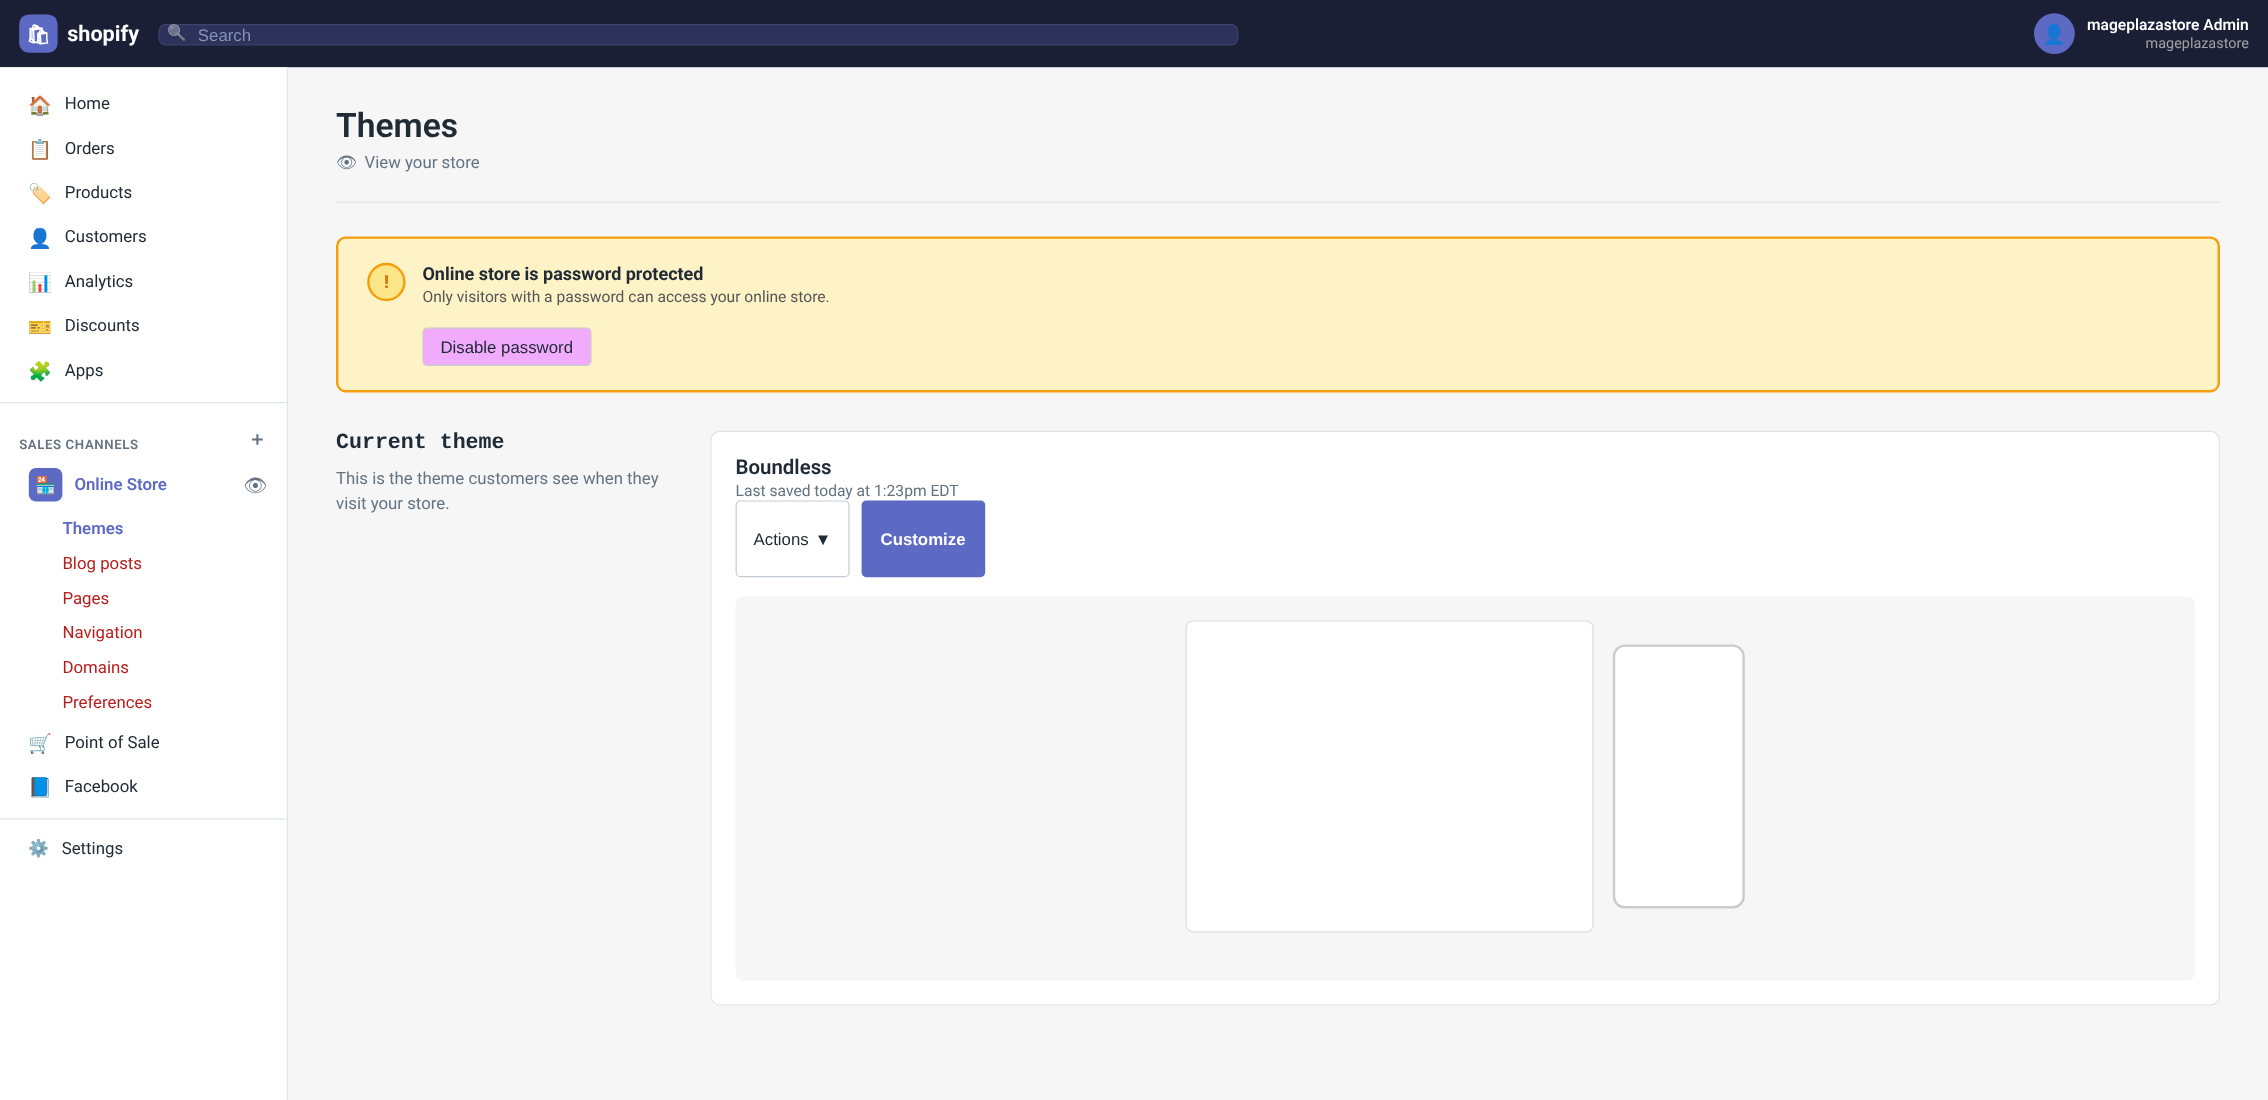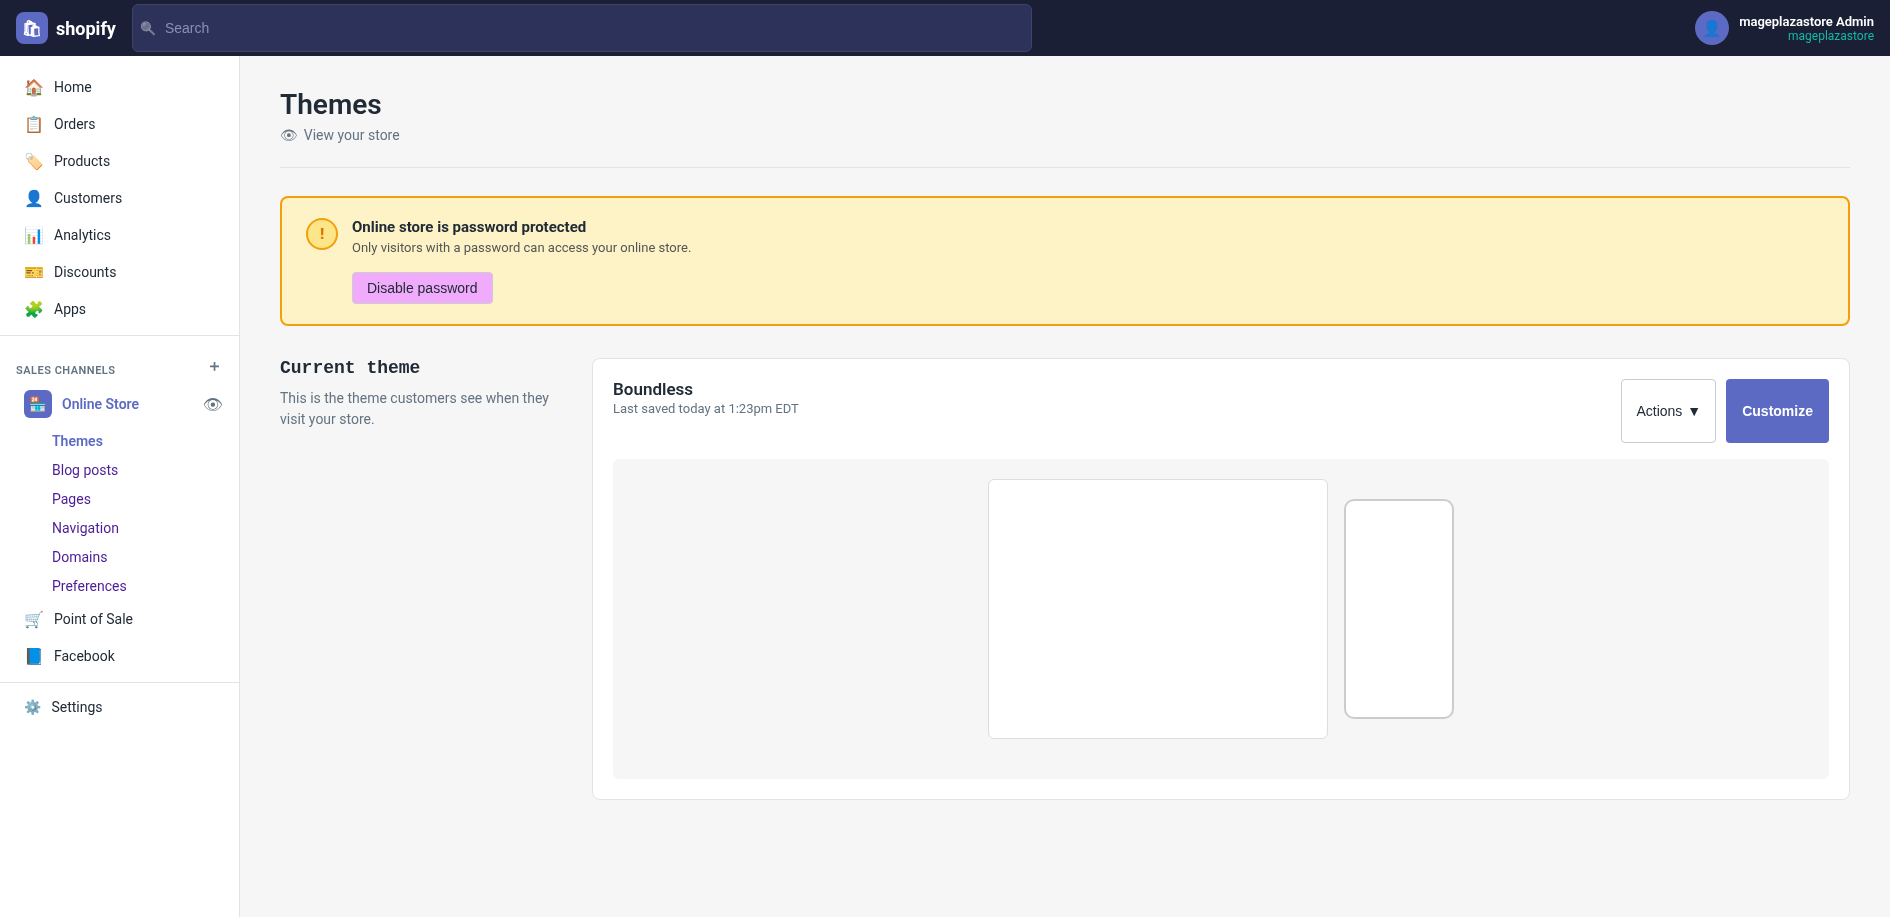--- a/index.html
+++ b/index.html
@@ -34,21 +34,21 @@
       justify-content: center;
       color: white;
       font-size: 16px;
     }
     .topnav-search {
       flex: 1;
       max-width: 900px;
     }
     .topnav-search input {
       width: 100%;
-      height: 48px;
+      height: 18px;
       border-radius: 6px;
       border: 1px solid #3d4369;
       background: #2c3259;
       color: #ccc;
       padding: 0 12px 0 32px;
       font-size: 14px;
       outline: none;
     }
     .topnav-search input::placeholder { color: #8891b5; }
     .search-wrap {
@@ -86,21 +86,21 @@
     .topnav-user-info {
       text-align: right;
     }
     .topnav-user-name {
       font-size: 13px;
       font-weight: 600;
       color: white;
     }
     .topnav-user-store {
       font-size: 12px;
-      color: #14b8a6;
+      color: #a3a3a3;
     }
 
     
     .layout {
       display: flex;
       flex: 1;
       overflow: hidden;
     }
 
     
@@ -146,21 +146,21 @@
     .sidebar-section-title .add-icon {
       cursor: pointer;
       color: #637381;
       font-size: 16px;
     }
     .sidebar-sub-item {
       display: flex;
       align-items: center;
       padding: 6px 16px 6px 44px;
       font-size: 14px;
-      color: #4c1d95;
+      color: #b91c1c;
       cursor: pointer;
       margin: 1px 8px;
       border-radius: 4px;
     }
     .sidebar-sub-item.active {
       color: #5c6ac4;
       font-weight: 600;
     }
     .online-store-item {
       display: flex;
@@ -309,20 +309,21 @@
       border-radius: 8px;
       border: 1px solid #e1e3e5;
       padding: 20px;
       min-height: 400px;
     }
     .theme-card-header {
       display: flex;
       align-items: flex-start;
       justify-content: space-between;
       margin-bottom: 16px;
+      flex-direction: column;
     }
     .theme-name {
       font-size: 17px;
       font-weight: 600;
       color: #212b36;
     }
     .theme-saved {
       font-size: 13px;
       color: #637381;
       margin-top: 2px;

